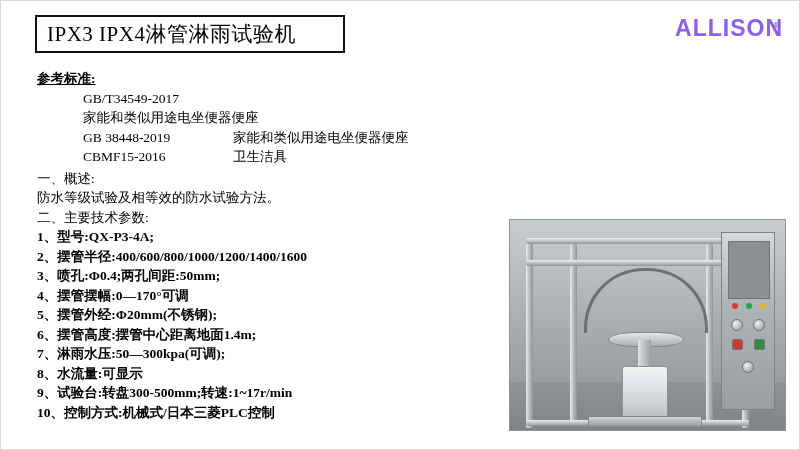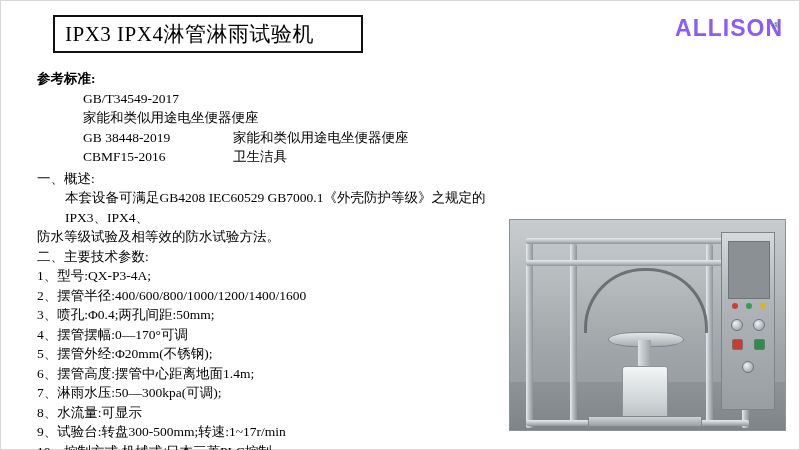--- a/index.html
+++ b/index.html
@@ -12,21 +12,21 @@
   }
   .page{
     position:relative;
     width:800px;height:450px;
     box-sizing:border-box;
     border:1px solid #d8d8d8;
   }
   
   .title-box{
     position:absolute;
-    left:52px;top:14px;
+    left:34px;top:14px;
     width:310px;height:38px;
     border:2px solid #111;
     box-sizing:border-box;
     display:flex;align-items:center;
   }
   .title-text{
     font-family:"Liberation Serif","DejaVu Serif",serif;
     font-size:21px;
     color:#000;
     padding-left:10px;
@@ -56,22 +56,22 @@
   
   .content{
     position:absolute;
     left:36px;top:68px;
     width:470px;
     font-family:"Liberation Serif","DejaVu Serif",serif;
     font-size:13.5px;
     color:#000;
     line-height:19.5px;
   }
-  .lbl-bold{font-weight:bold;}
-  .row{white-space:pre;}
+  .lbl-bold{font-weight:bold;text-decoration:underline;}
+  .row{white-space:pre;font-weight:bold;}
   .indent{padding-left:28px;}
   .std-row{display:flex;margin-left:46px;}
   .std-code{width:150px;flex:0 0 150px;}
   .sec{margin-top:2px;}
   
   .photo{
     position:absolute;
     left:508px;top:218px;
     width:277px;height:212px;
     background:#a9aeb0;
@@ -177,21 +177,20 @@
     <div class="std-row">
       <span class="std-code">GB 38448-2019</span>
       <span>家能和类似用途电坐便器便座</span>
     </div>
     <div class="std-row">
       <span class="std-code">CBMF15-2016</span>
       <span>卫生洁具</span>
     </div>
 
     <div class="sec">一、概述:</div>
-    <div class="indent">本套设备可满足GB4208  IEC60529   GB7000.1《外壳防护等级》之规定的IPX3、IPX4、</div>
     <div>防水等级试验及相等效的防水试验方法。</div>
 
     <div>二、主要技术参数:</div>
 
     <div class="row">1、型号:QX-P3-4A;</div>
     <div class="row">2、摆管半径:400/600/800/1000/1200/1400/1600</div>
     <div class="row">3、喷孔:Φ0.4;两孔间距:50mm;</div>
     <div class="row">4、摆管摆幅:0—170°可调</div>
     <div class="row">5、摆管外经:Φ20mm(不锈钢);</div>
     <div class="row">6、摆管高度:摆管中心距离地面1.4m;</div>

